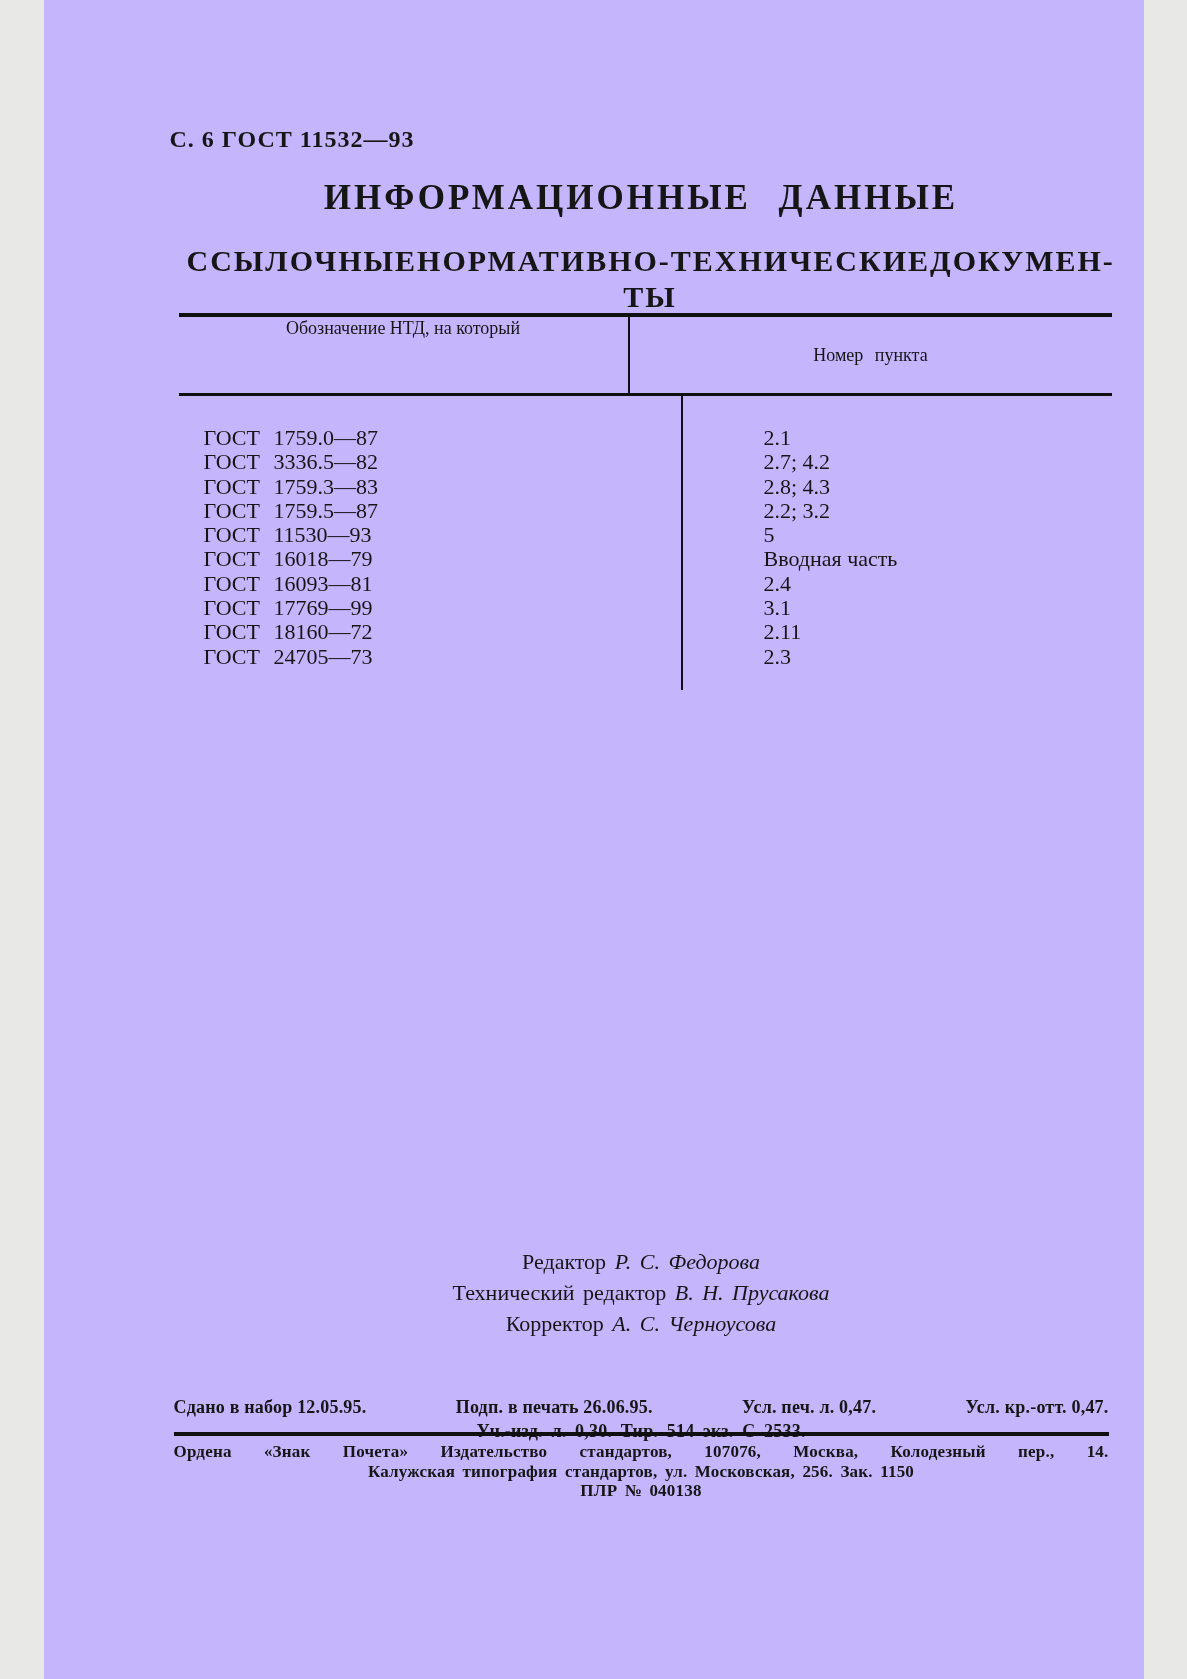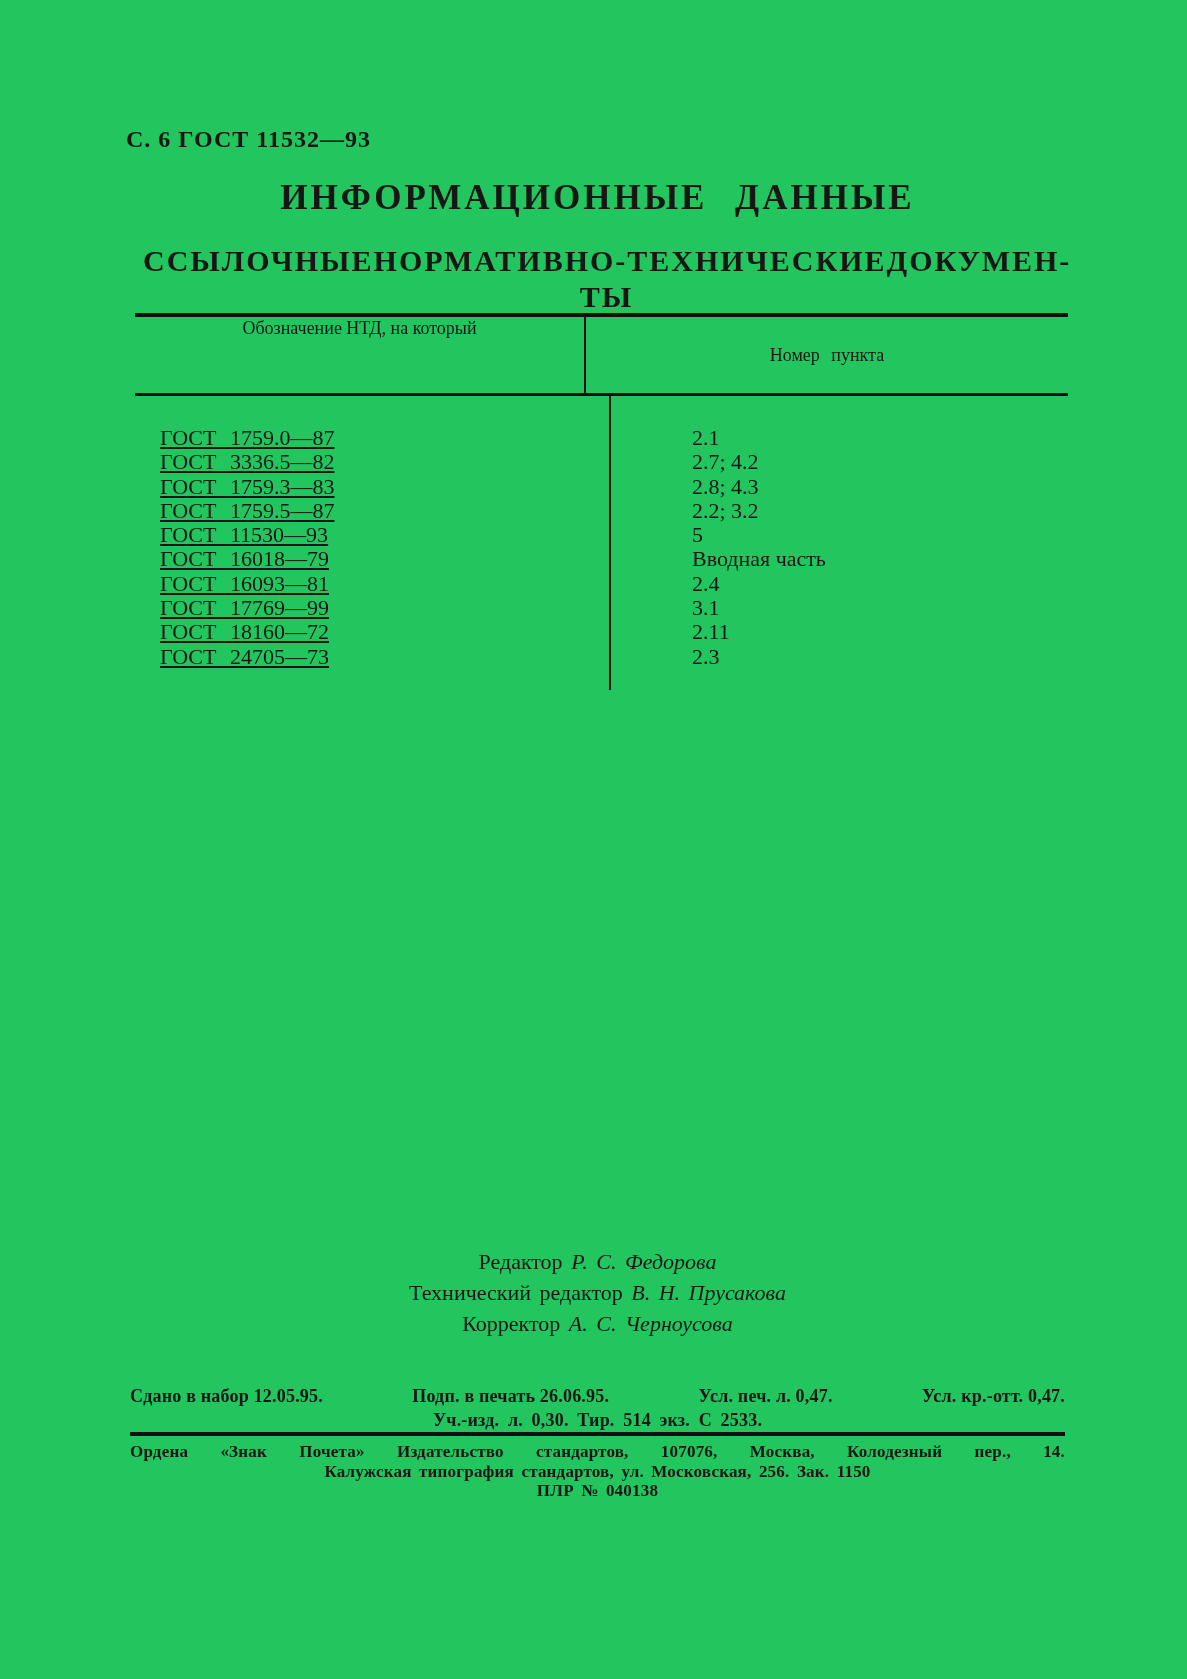--- a/index.html
+++ b/index.html
@@ -1,20 +1,20 @@
 <!DOCTYPE html>
 <html lang="ru"><head>
 <meta charset="utf-8">
 <style>
   html,body{margin:0;padding:0;background:#e8e8e6;}
   .page{
     position:relative;
-    width:1187px;height:1679px;
+    width:1100px;height:1679px;
     margin:0 auto;
-    background:#22c55e;
+    background:#c4b5fd;
     font-family:"Liberation Serif","DejaVu Serif",serif;
     color:#161616;
     overflow:hidden;
   }
   .abs{position:absolute;}
 
   
   .page-header{
     left:126px;top:126px;
     font-size:24px;font-weight:bold;
@@ -58,22 +58,22 @@
     text-align:center;
     font-size:18px;line-height:22px;
   }
   .t-h2{
     flex:1;
     border-left:2px solid #101010;
     display:flex;align-items:center;justify-content:center;
     font-size:18px;word-spacing:7px;
   }
   .t-body{display:flex;min-height:294px;}
-  .t-b1{width:449px;padding:30px 0 0 25px;text-decoration:underline;}
-  .t-b2{flex:1;border-left:2px solid #101010;padding:30px 0 0 81px;}
+  .t-b1{width:449px;padding:30px 0 0 25px;}
+  .t-b2{flex:1;border-left:2px solid #101010;padding:30px 0 0 81px;margin-left:28px;}
   .t-line{
     font-size:22px;line-height:24.3px;
     white-space:nowrap;
   }
   .t-b1 .t-line{word-spacing:8px;}
 
   
   .credits{
     left:130px;top:1246px;width:935px;
     text-align:center;
@@ -81,21 +81,21 @@
   }
   .credit-name{font-style:italic;}
   .credit-line{word-spacing:3px;}
 
   
   .imprint{
     left:130px;top:1384px;width:935px;
     font-size:18px;font-weight:bold;line-height:24px;
     letter-spacing:0.2px;
   }
-  .imprint-l1{text-align:justify;text-align-last:justify;white-space:nowrap;display:flex;justify-content:space-between;}
+  .imprint-l1{text-align:justify;text-align-last:justify;white-space:nowrap;display:flex;justify-content:space-between;margin-top:11px;}
   .imprint-l1 span{white-space:nowrap;}
   .imprint-l2{text-align:center;word-spacing:4px;}
 
   
   .divider-rule{
     left:130px;top:1432px;width:935px;height:4px;
     background:#101010;
   }
 
   

